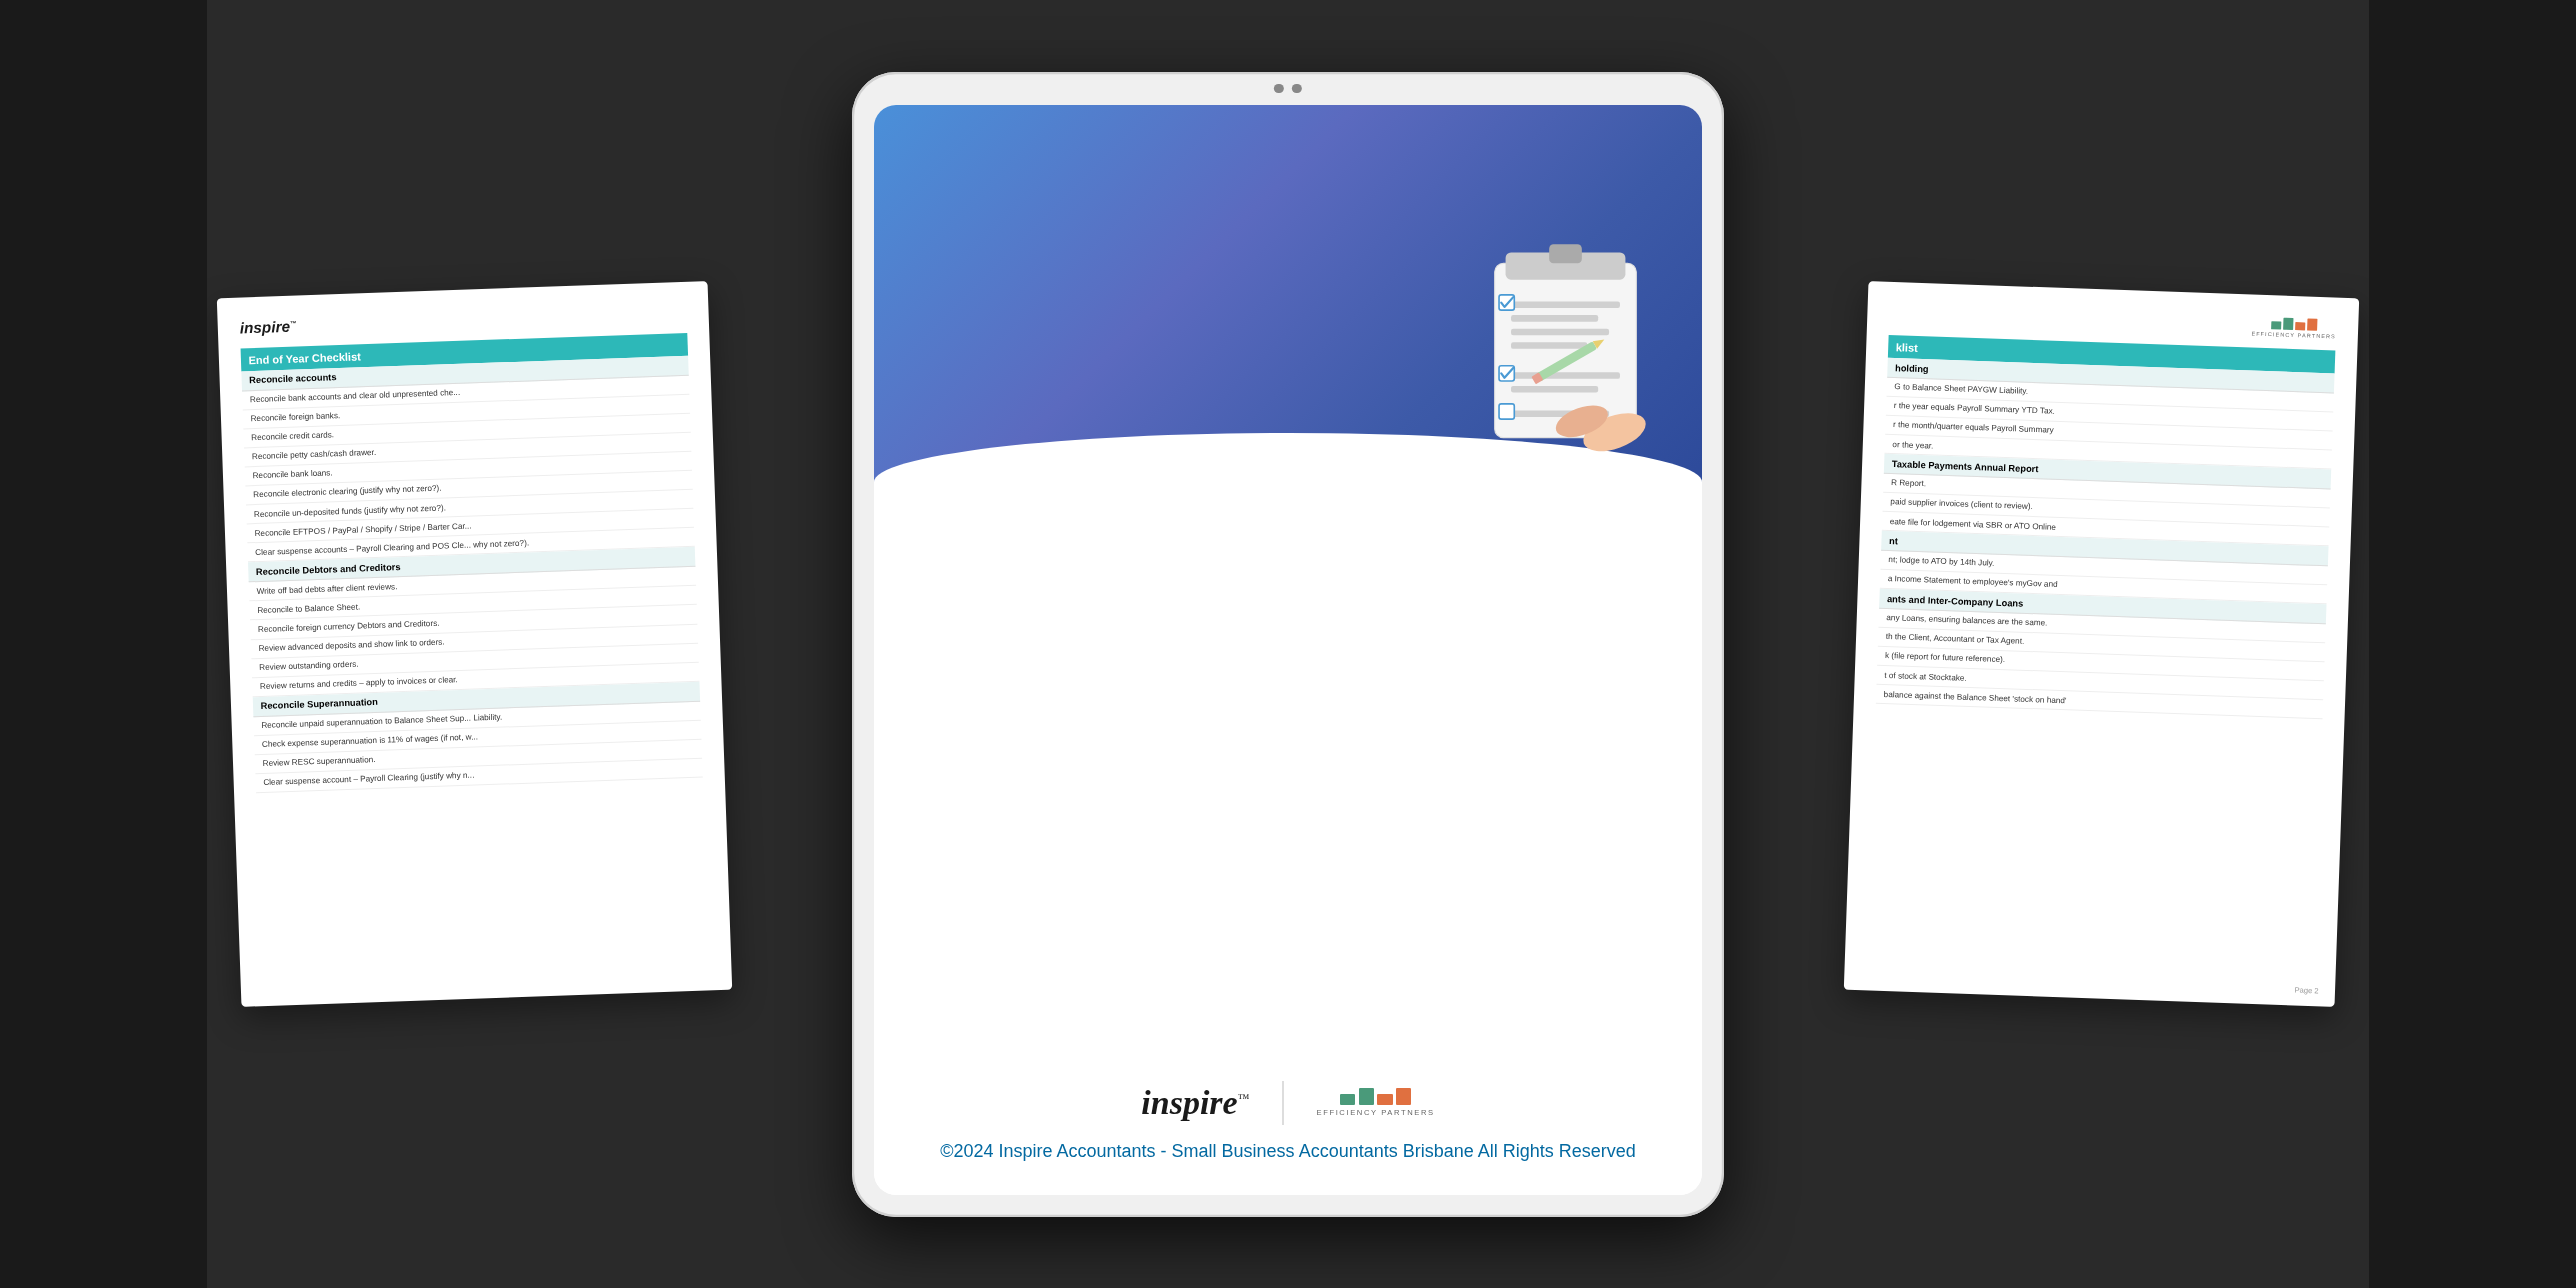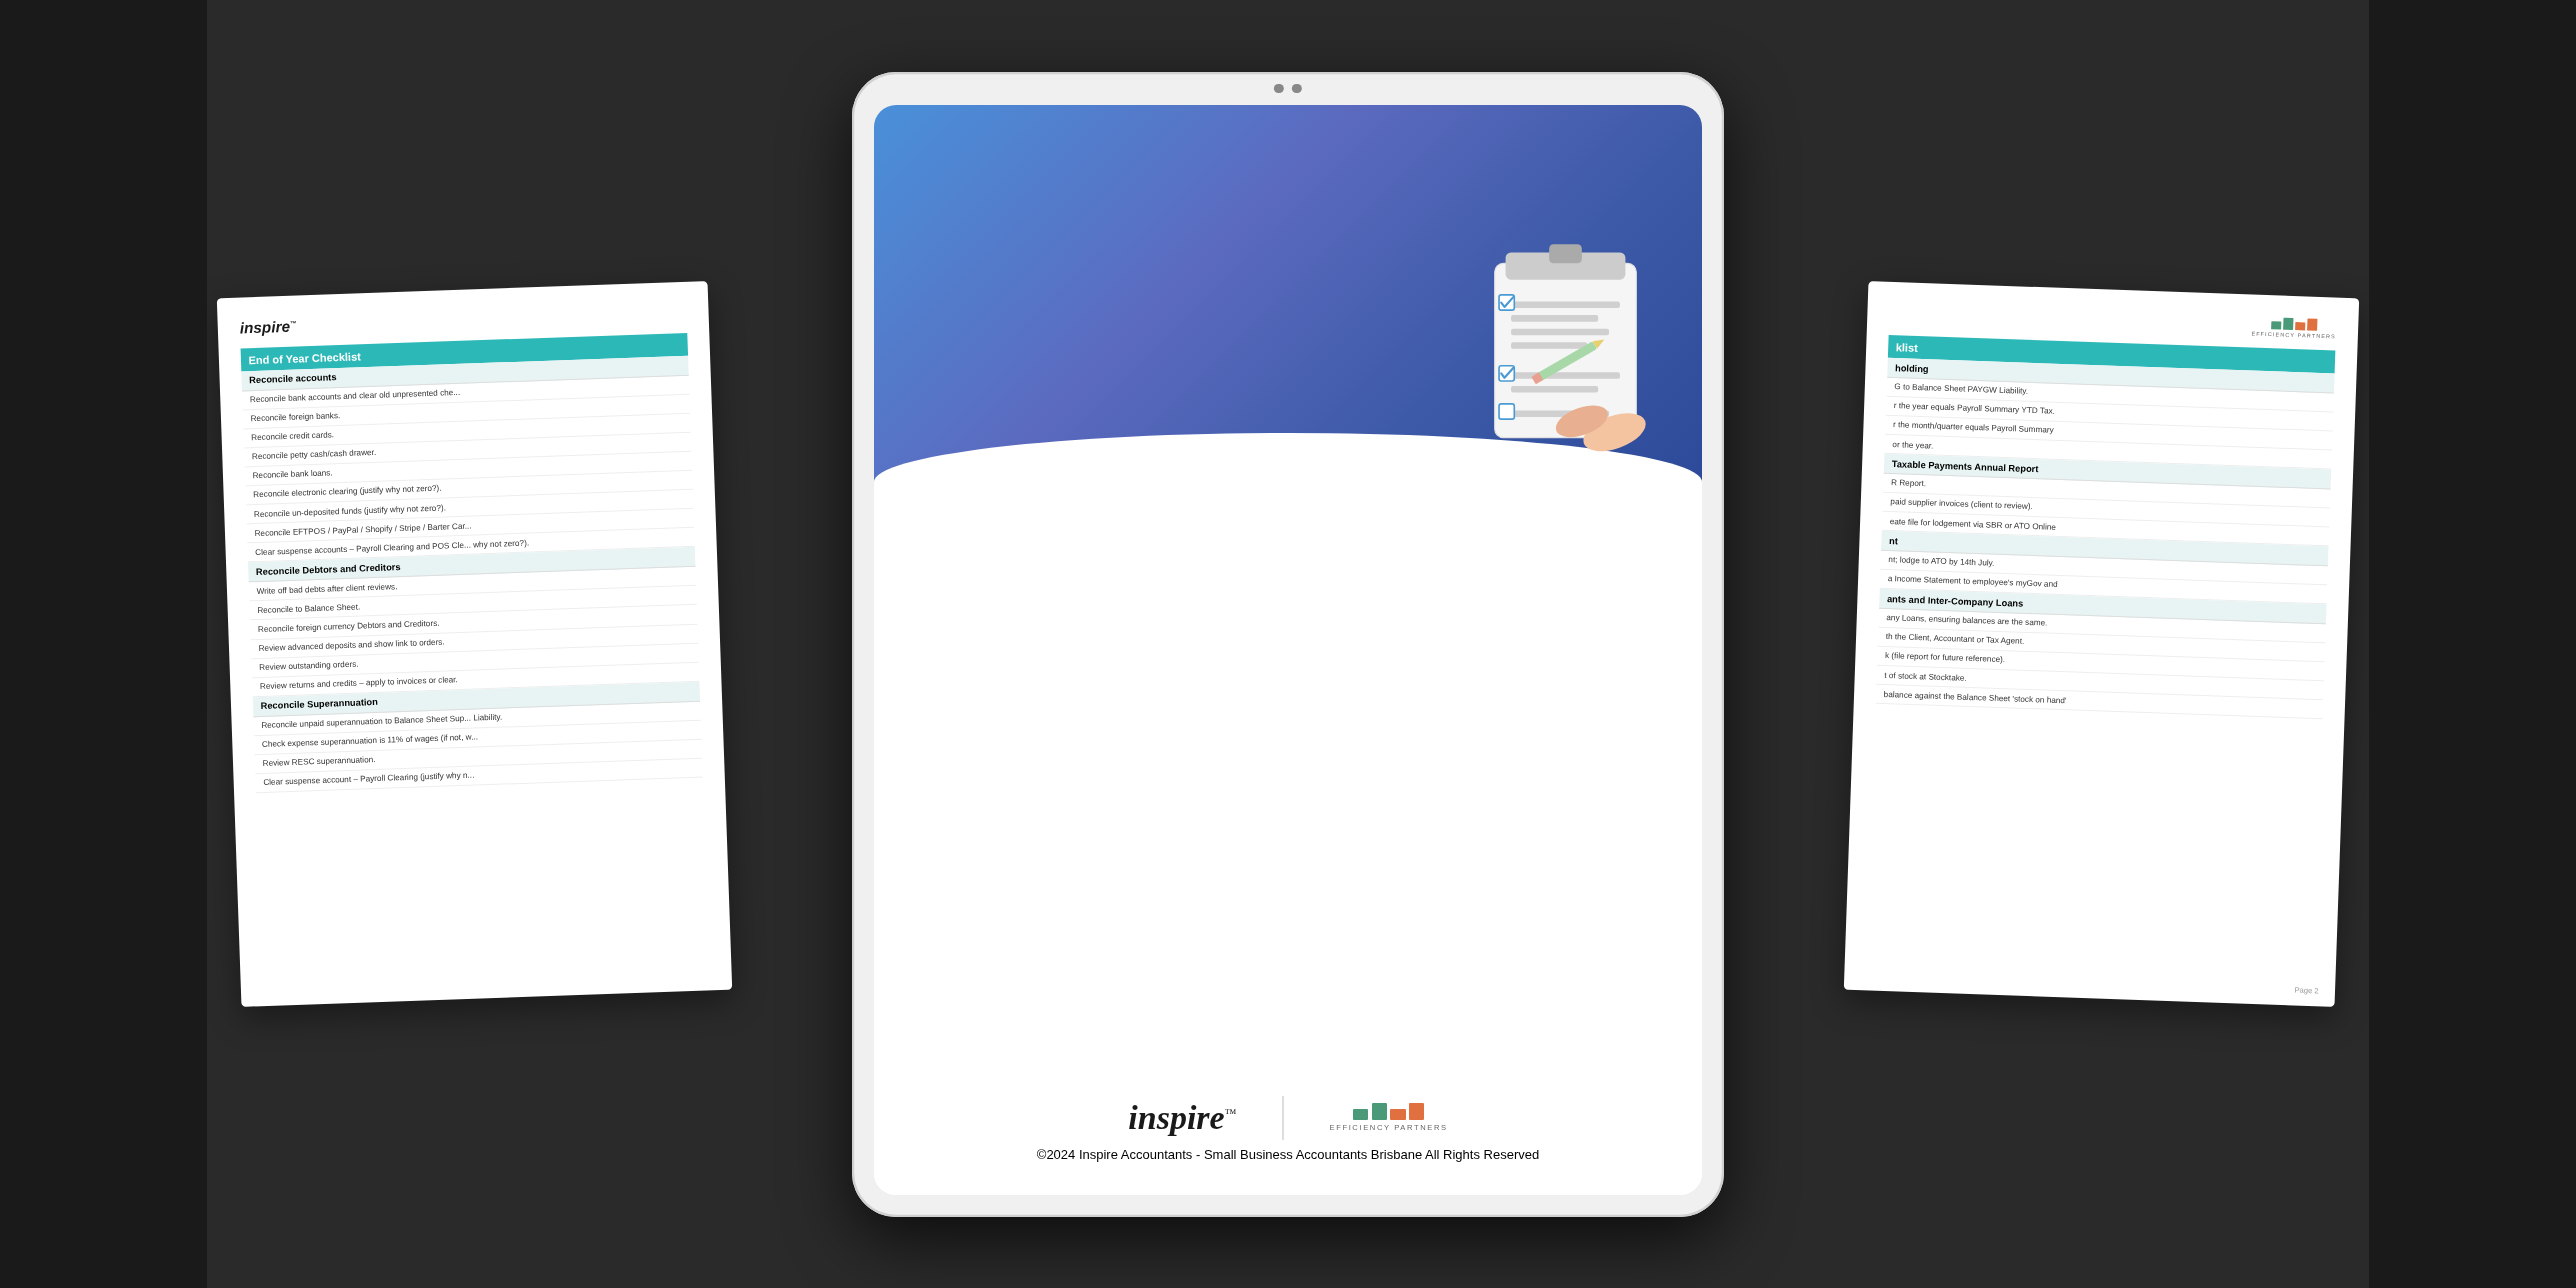--- a/index.html
+++ b/index.html
@@ -153,22 +153,22 @@
       flex-direction: column;
       align-items: center;
       justify-content: flex-end;
       padding: 22px 33px 33px;
       background: white;
     }
 
     .cover-logos {
       display: flex;
       align-items: center;
-      gap: 46px;
-      margin-bottom: 7px;
+      gap: 33px;
+      margin-bottom: 16px;
       justify-content: flex-end;
     }
 
     .ep-logo {
       display: flex;
       flex-direction: column;
       align-items: center;
     }
 
     .ep-bars {
@@ -190,22 +190,22 @@
     .ep-bar-4 { height: 17.4px; background: #e07040; }
 
     .ep-text {
       font-size: 7.6px;
       letter-spacing: 1.6px;
       color: #666;
       text-transform: uppercase;
     }
 
     .cover-footer {
-      font-size: 13px;
-      color: #000000;
+      font-size: 18px;
+      color: #0369a1;
       text-align: right;
     }
 
     
     .left-page-logo {
       font-size: 15.3px;
       font-weight: 900;
       color: #1a1a1a;
       font-style: italic;
       margin-bottom: 11px;

